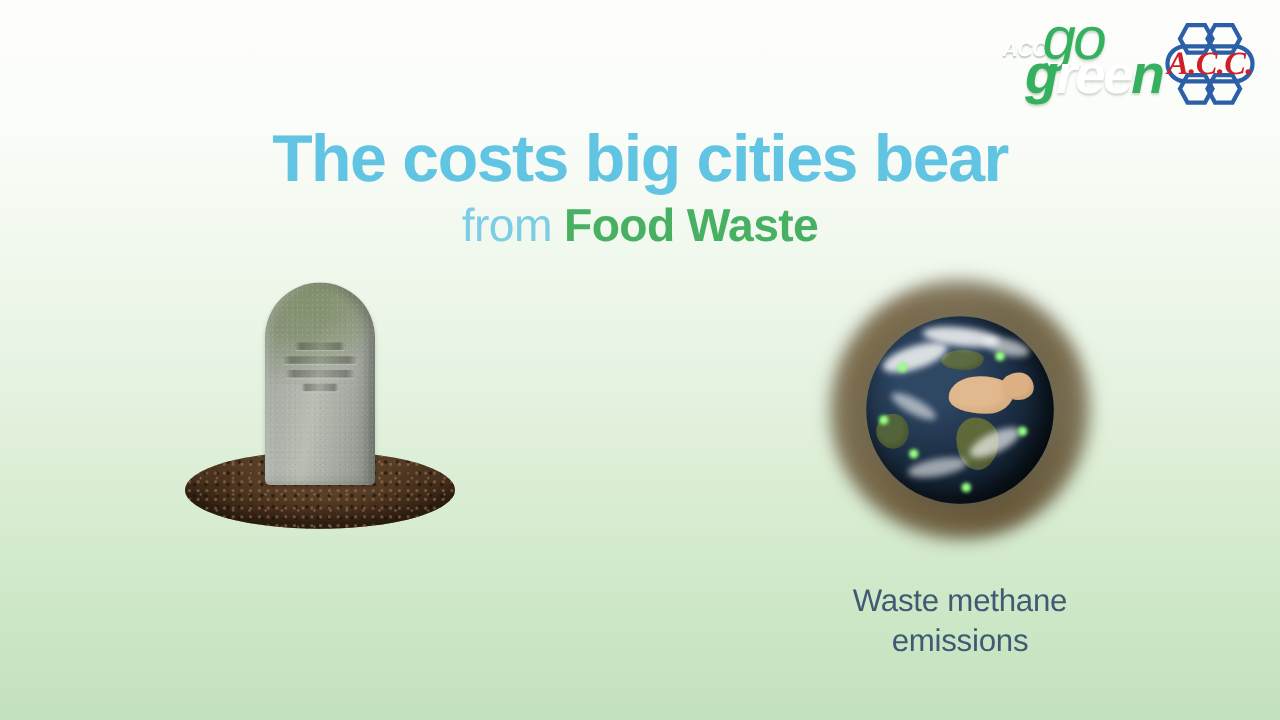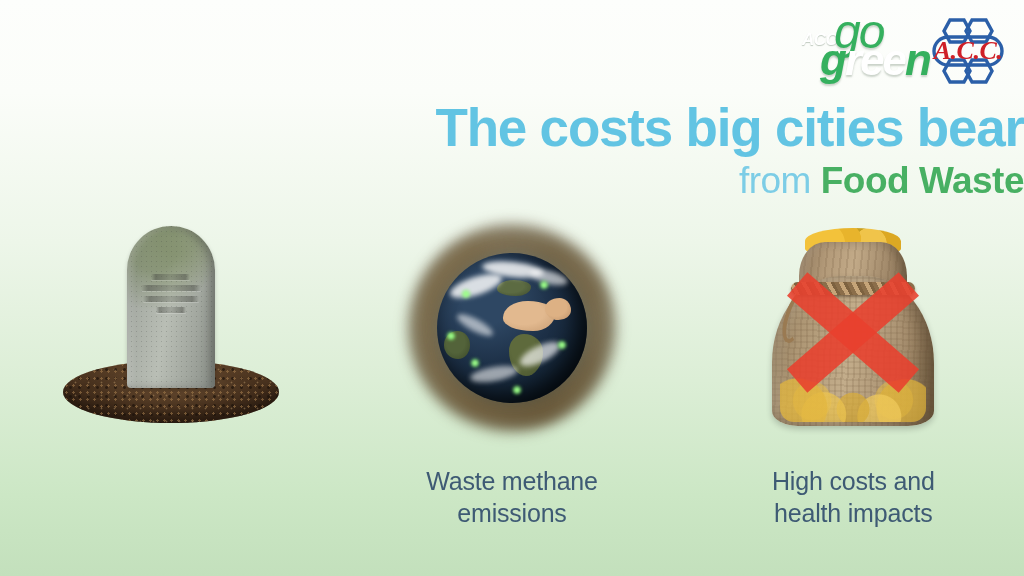--- a/index.html
+++ b/index.html
@@ -90,21 +90,21 @@
     color: #cf2027;
     letter-spacing: -0.5px;
   }
 
   
   .title-block {
     position: absolute;
     top: 100px;
     left: 0;
     width: 100%;
-    text-align: right;
+    text-align: center;
   }
   .title-main {
     font-size: 53px;
     font-weight: bold;
     color: #62c4e3;
     letter-spacing: -1.2px;
     line-height: 1.05;
     margin: 0;
   }
   .title-sub {
@@ -515,35 +515,16 @@
             <div class="glow g4"></div>
             <div class="glow g5"></div>
             <div class="glow g6"></div>
           </div>
         </div>
       </div>
       <div class="caption">Waste methane
 emissions</div>
     </div>
 
-    <div class="column">
-      <div class="art">
-        <div class="bag-wrap">
-          <div class="coins-top"></div>
-          <div class="bag-neck"></div>
-          <div class="bag-body">
-            <div class="bag-coins-bottom"></div>
-          </div>
-          <div class="bag-rope"></div>
-          <div class="rope-tail"></div>
-          <div class="red-x">
-            <span class="x1"></span>
-              <span class="x2"></span>
-          </div>
-        </div>
-      </div>
-      <div class="caption">High costs and
-health impacts</div>
-    </div>
 
   </div>
 
 </div>
 
 </body></html>

